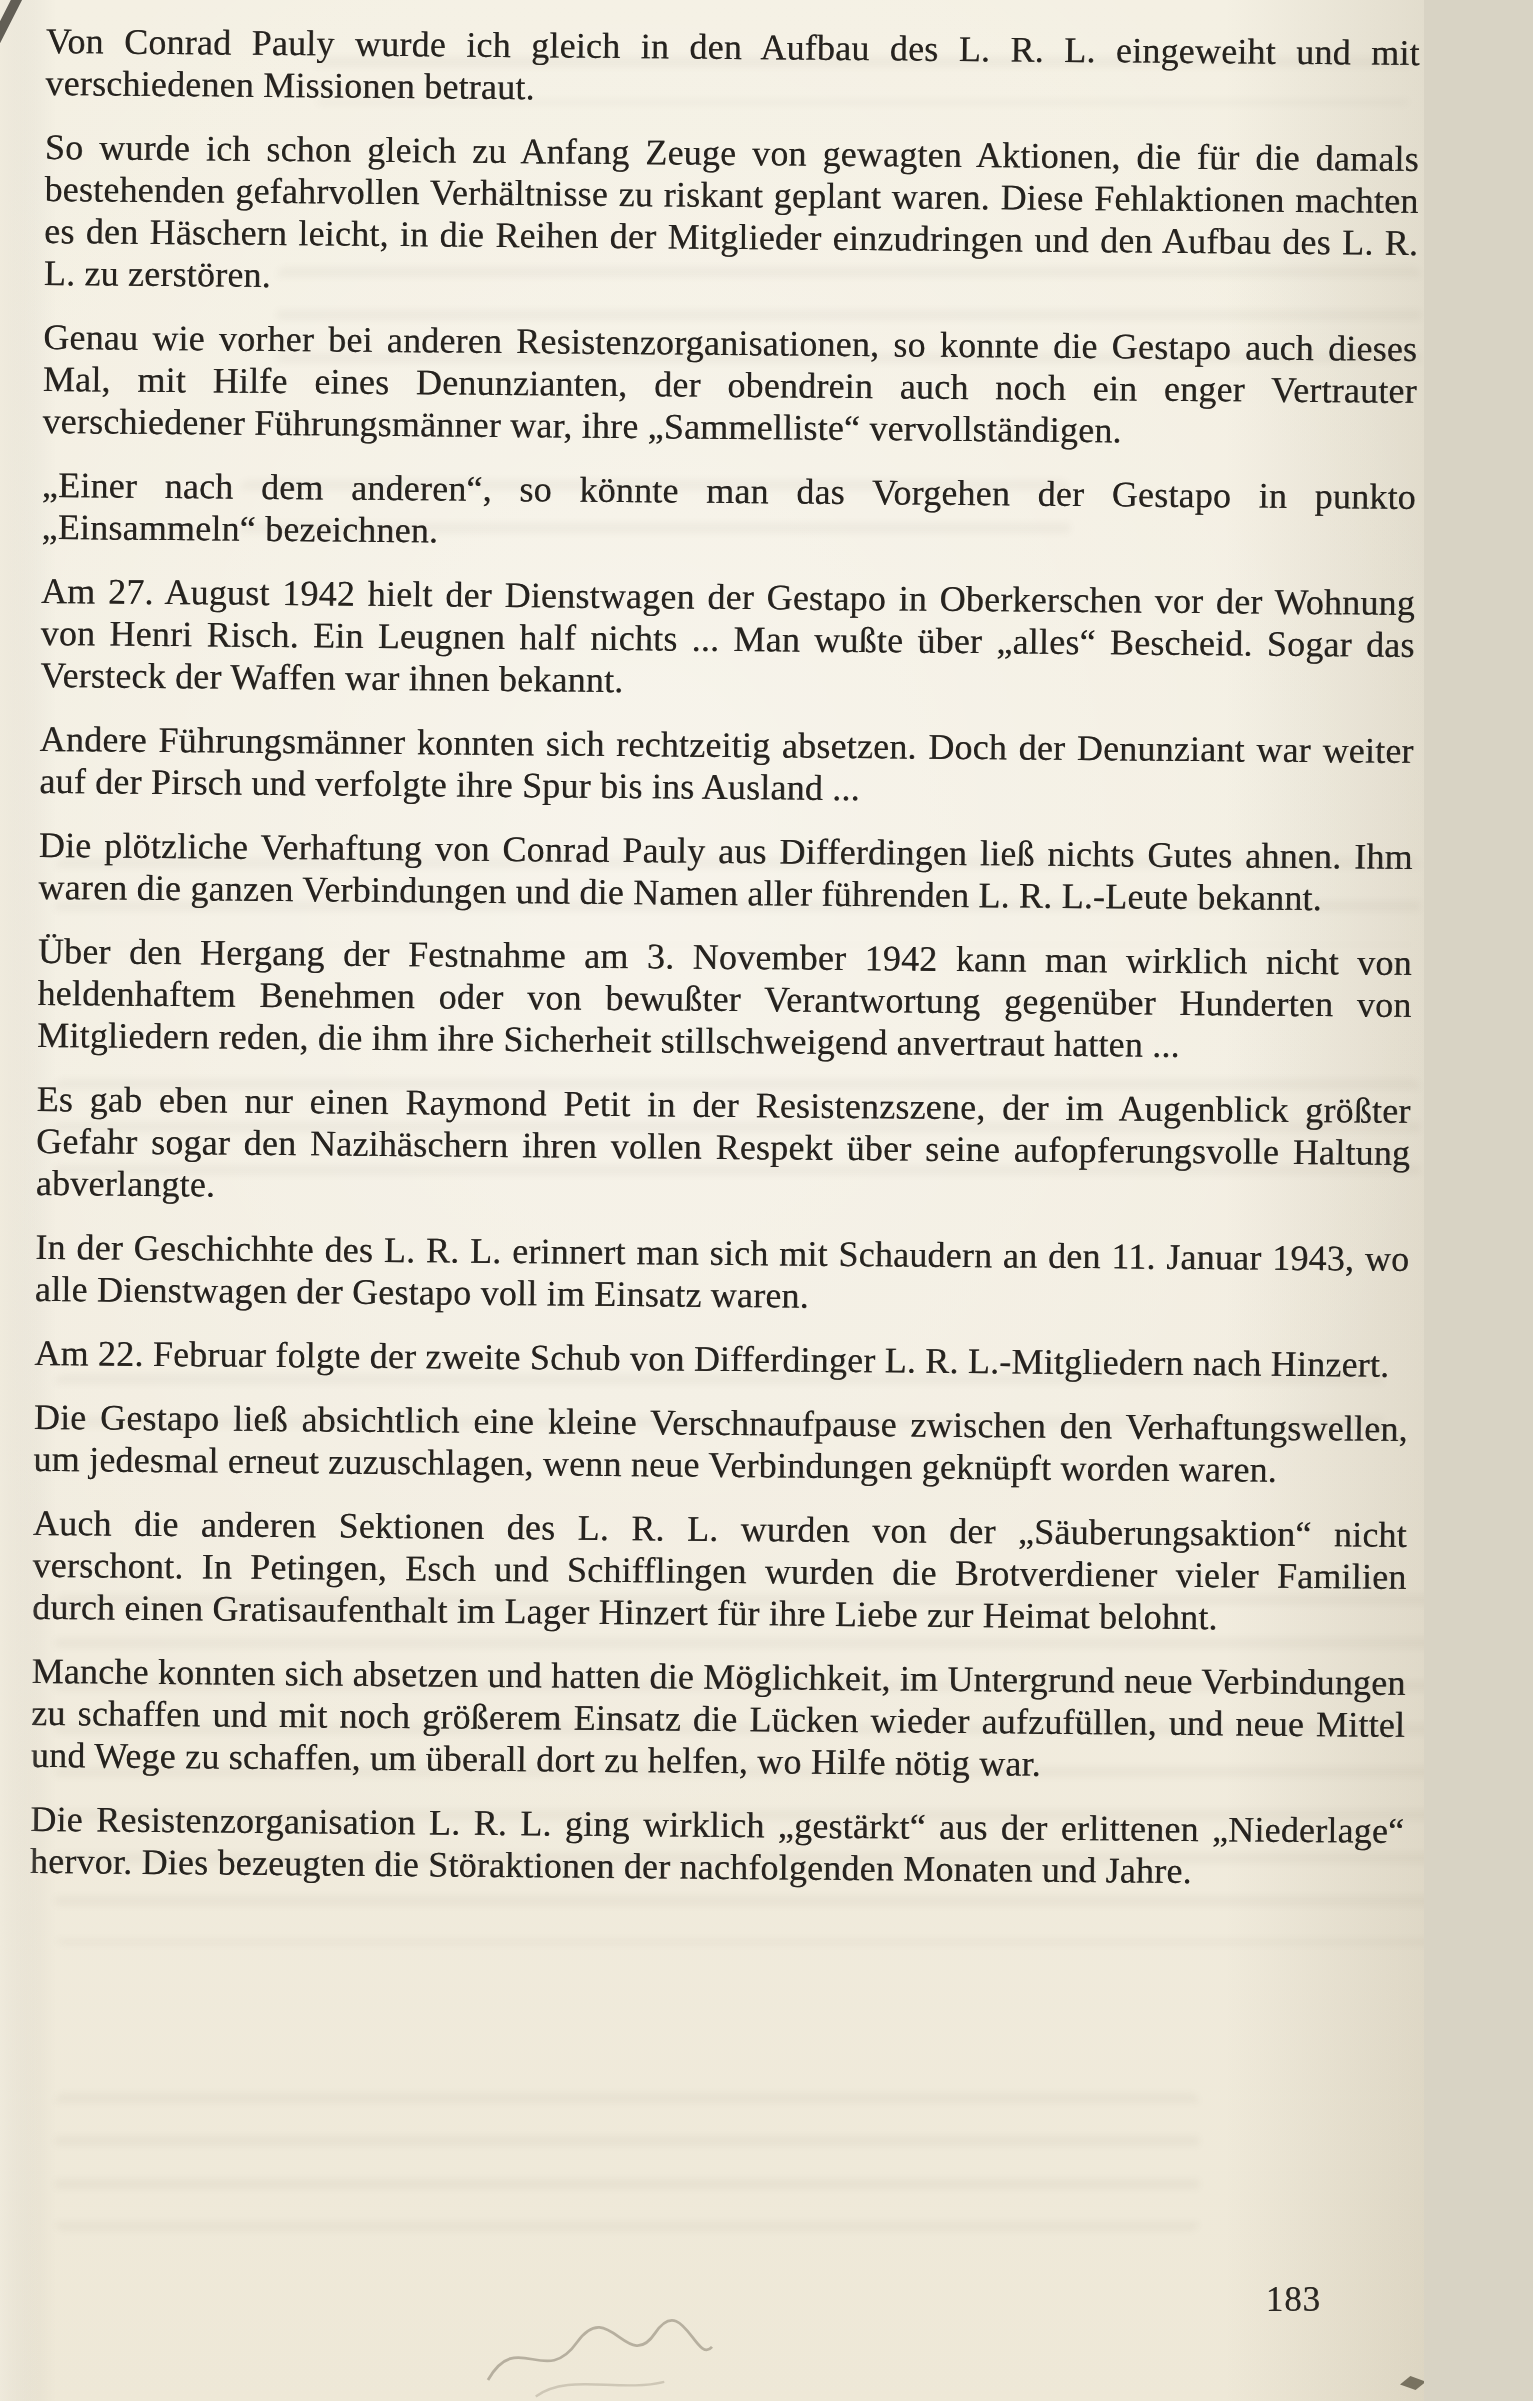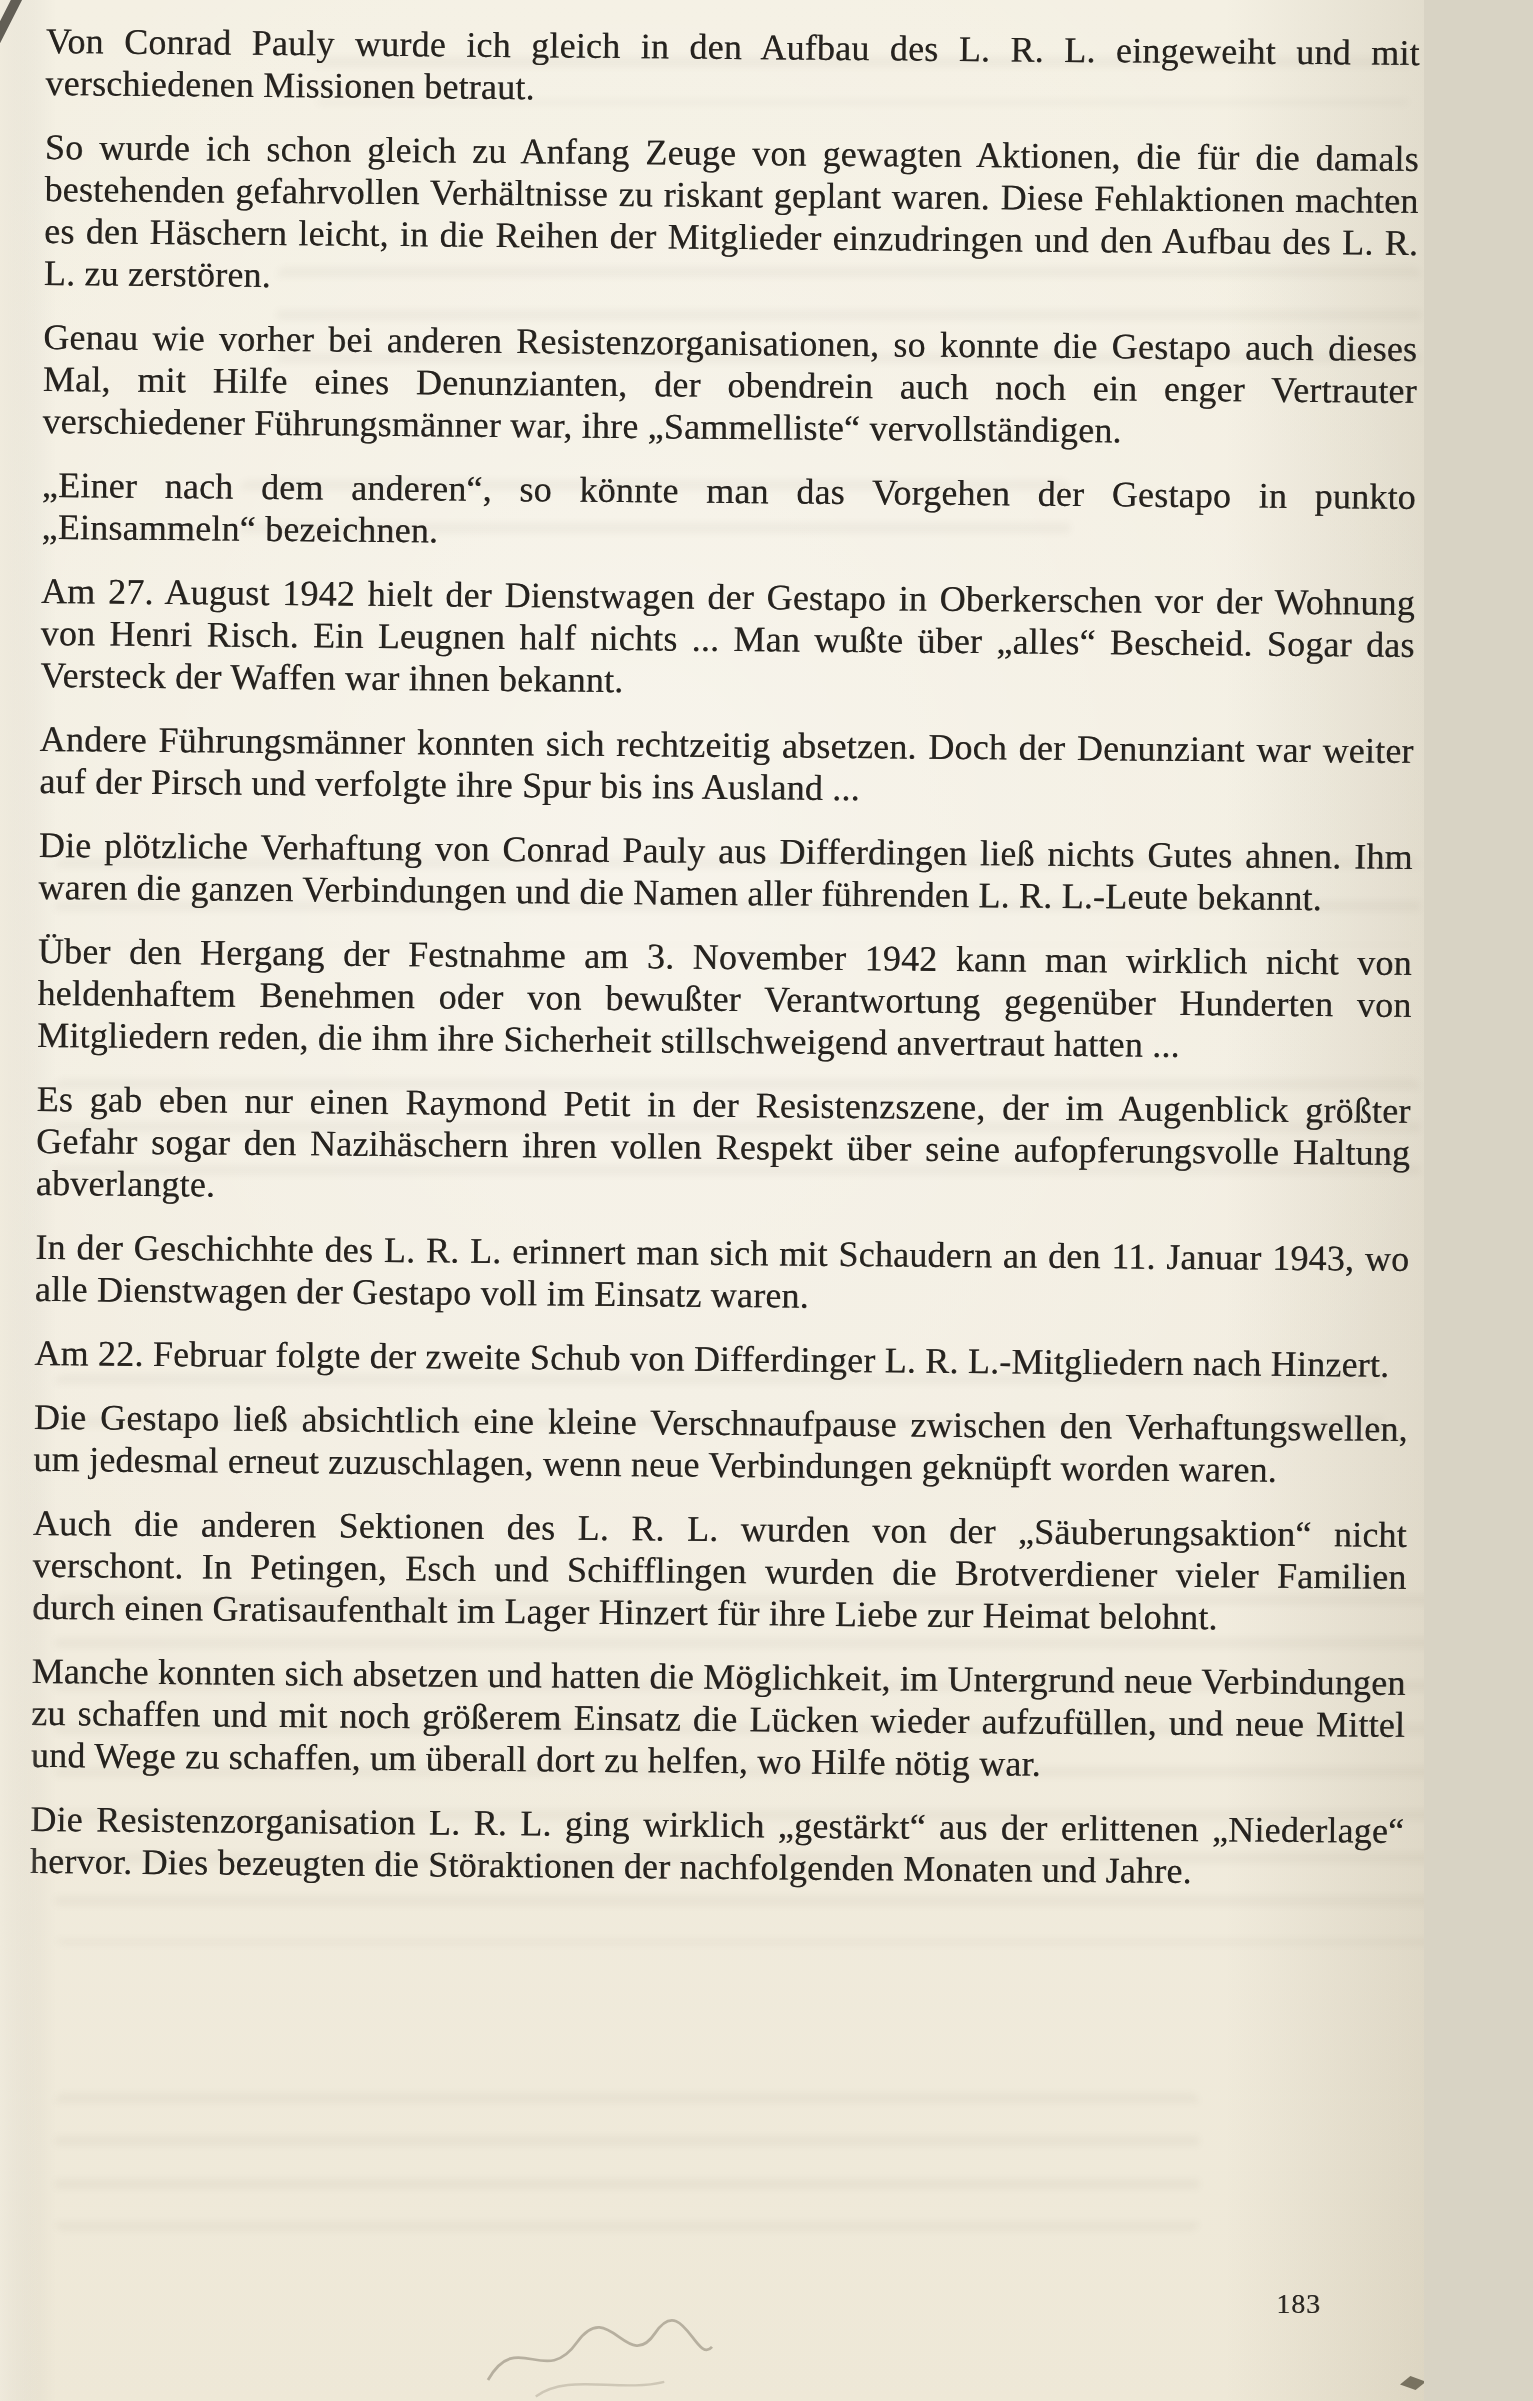--- a/index.html
+++ b/index.html
@@ -38,21 +38,21 @@
   .text-block p {
     margin: 0 0 22px 0;
     text-align: justify;
   }
 
   .page-number {
     position: absolute;
     right: 103px;
     bottom: 81px;
     z-index: 2;
-    font-size: 28px;
+    font-size: 35px;
     letter-spacing: 0.9px;
     color: #2a2722;
     text-shadow: 0.4px 0 0 rgba(35,32,27,0.6);
   }
 
   
   .ghost {
     position: absolute;
     z-index: 1;
     background-image: repeating-linear-gradient(

